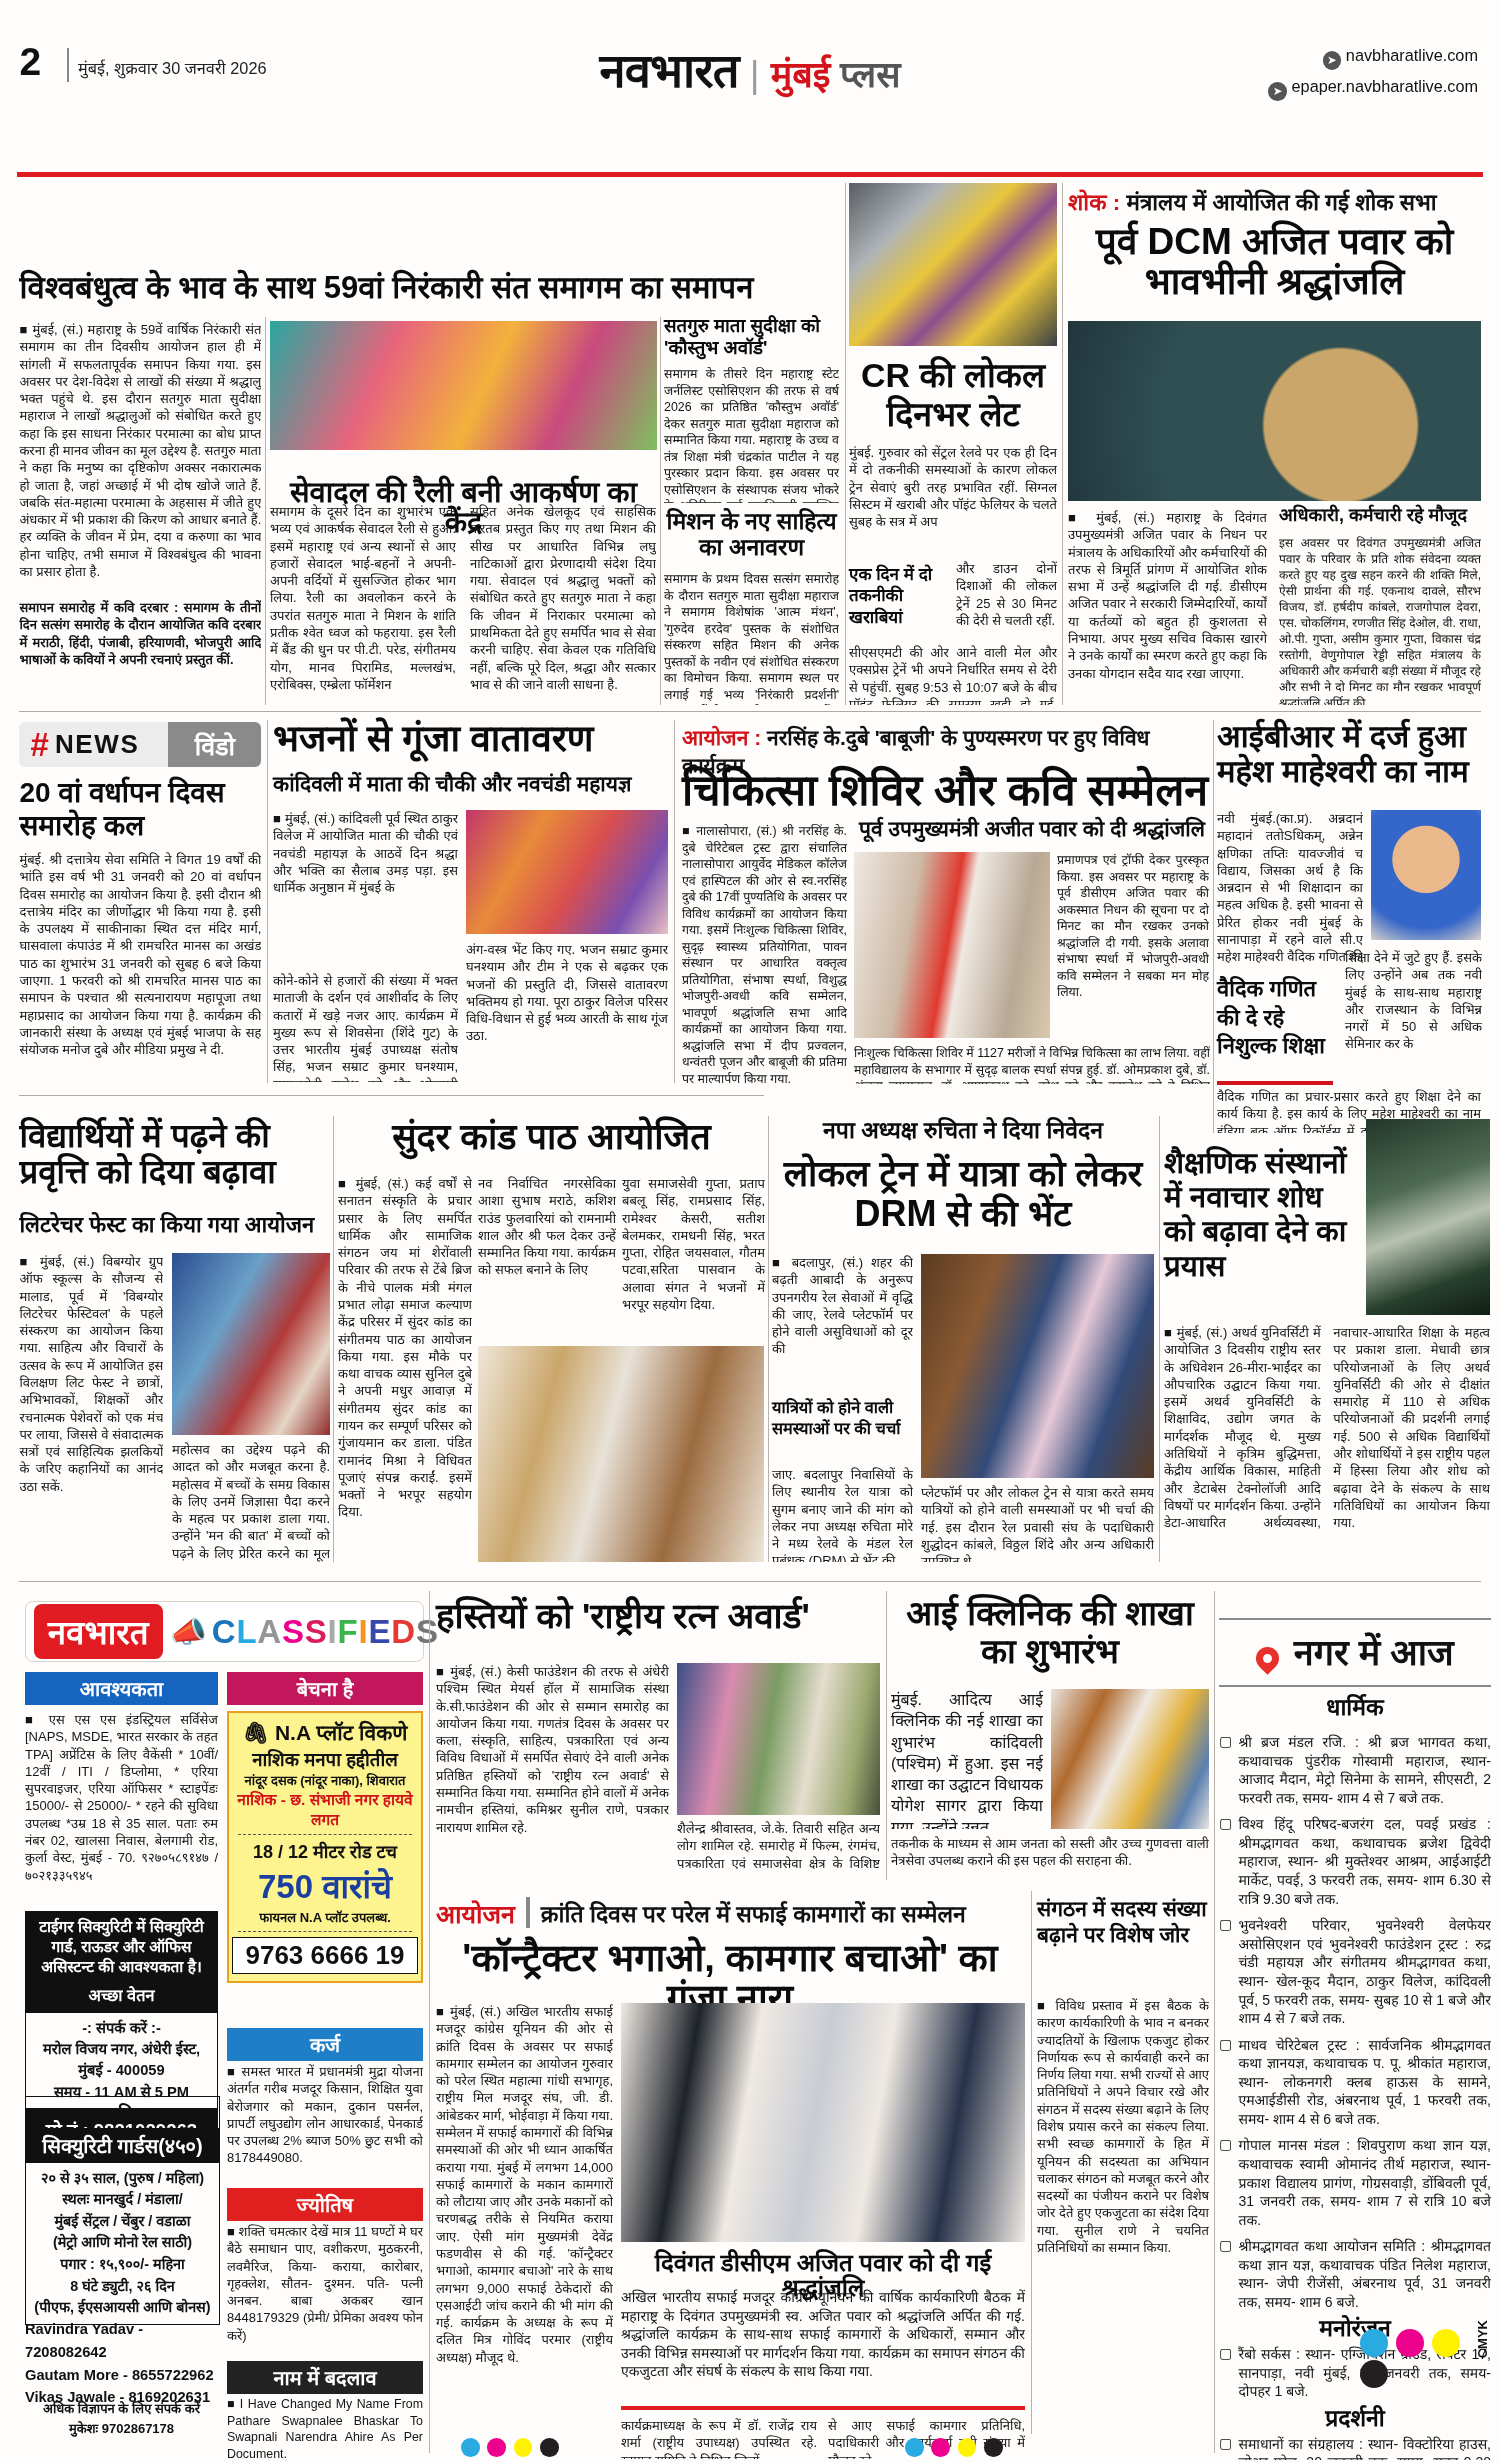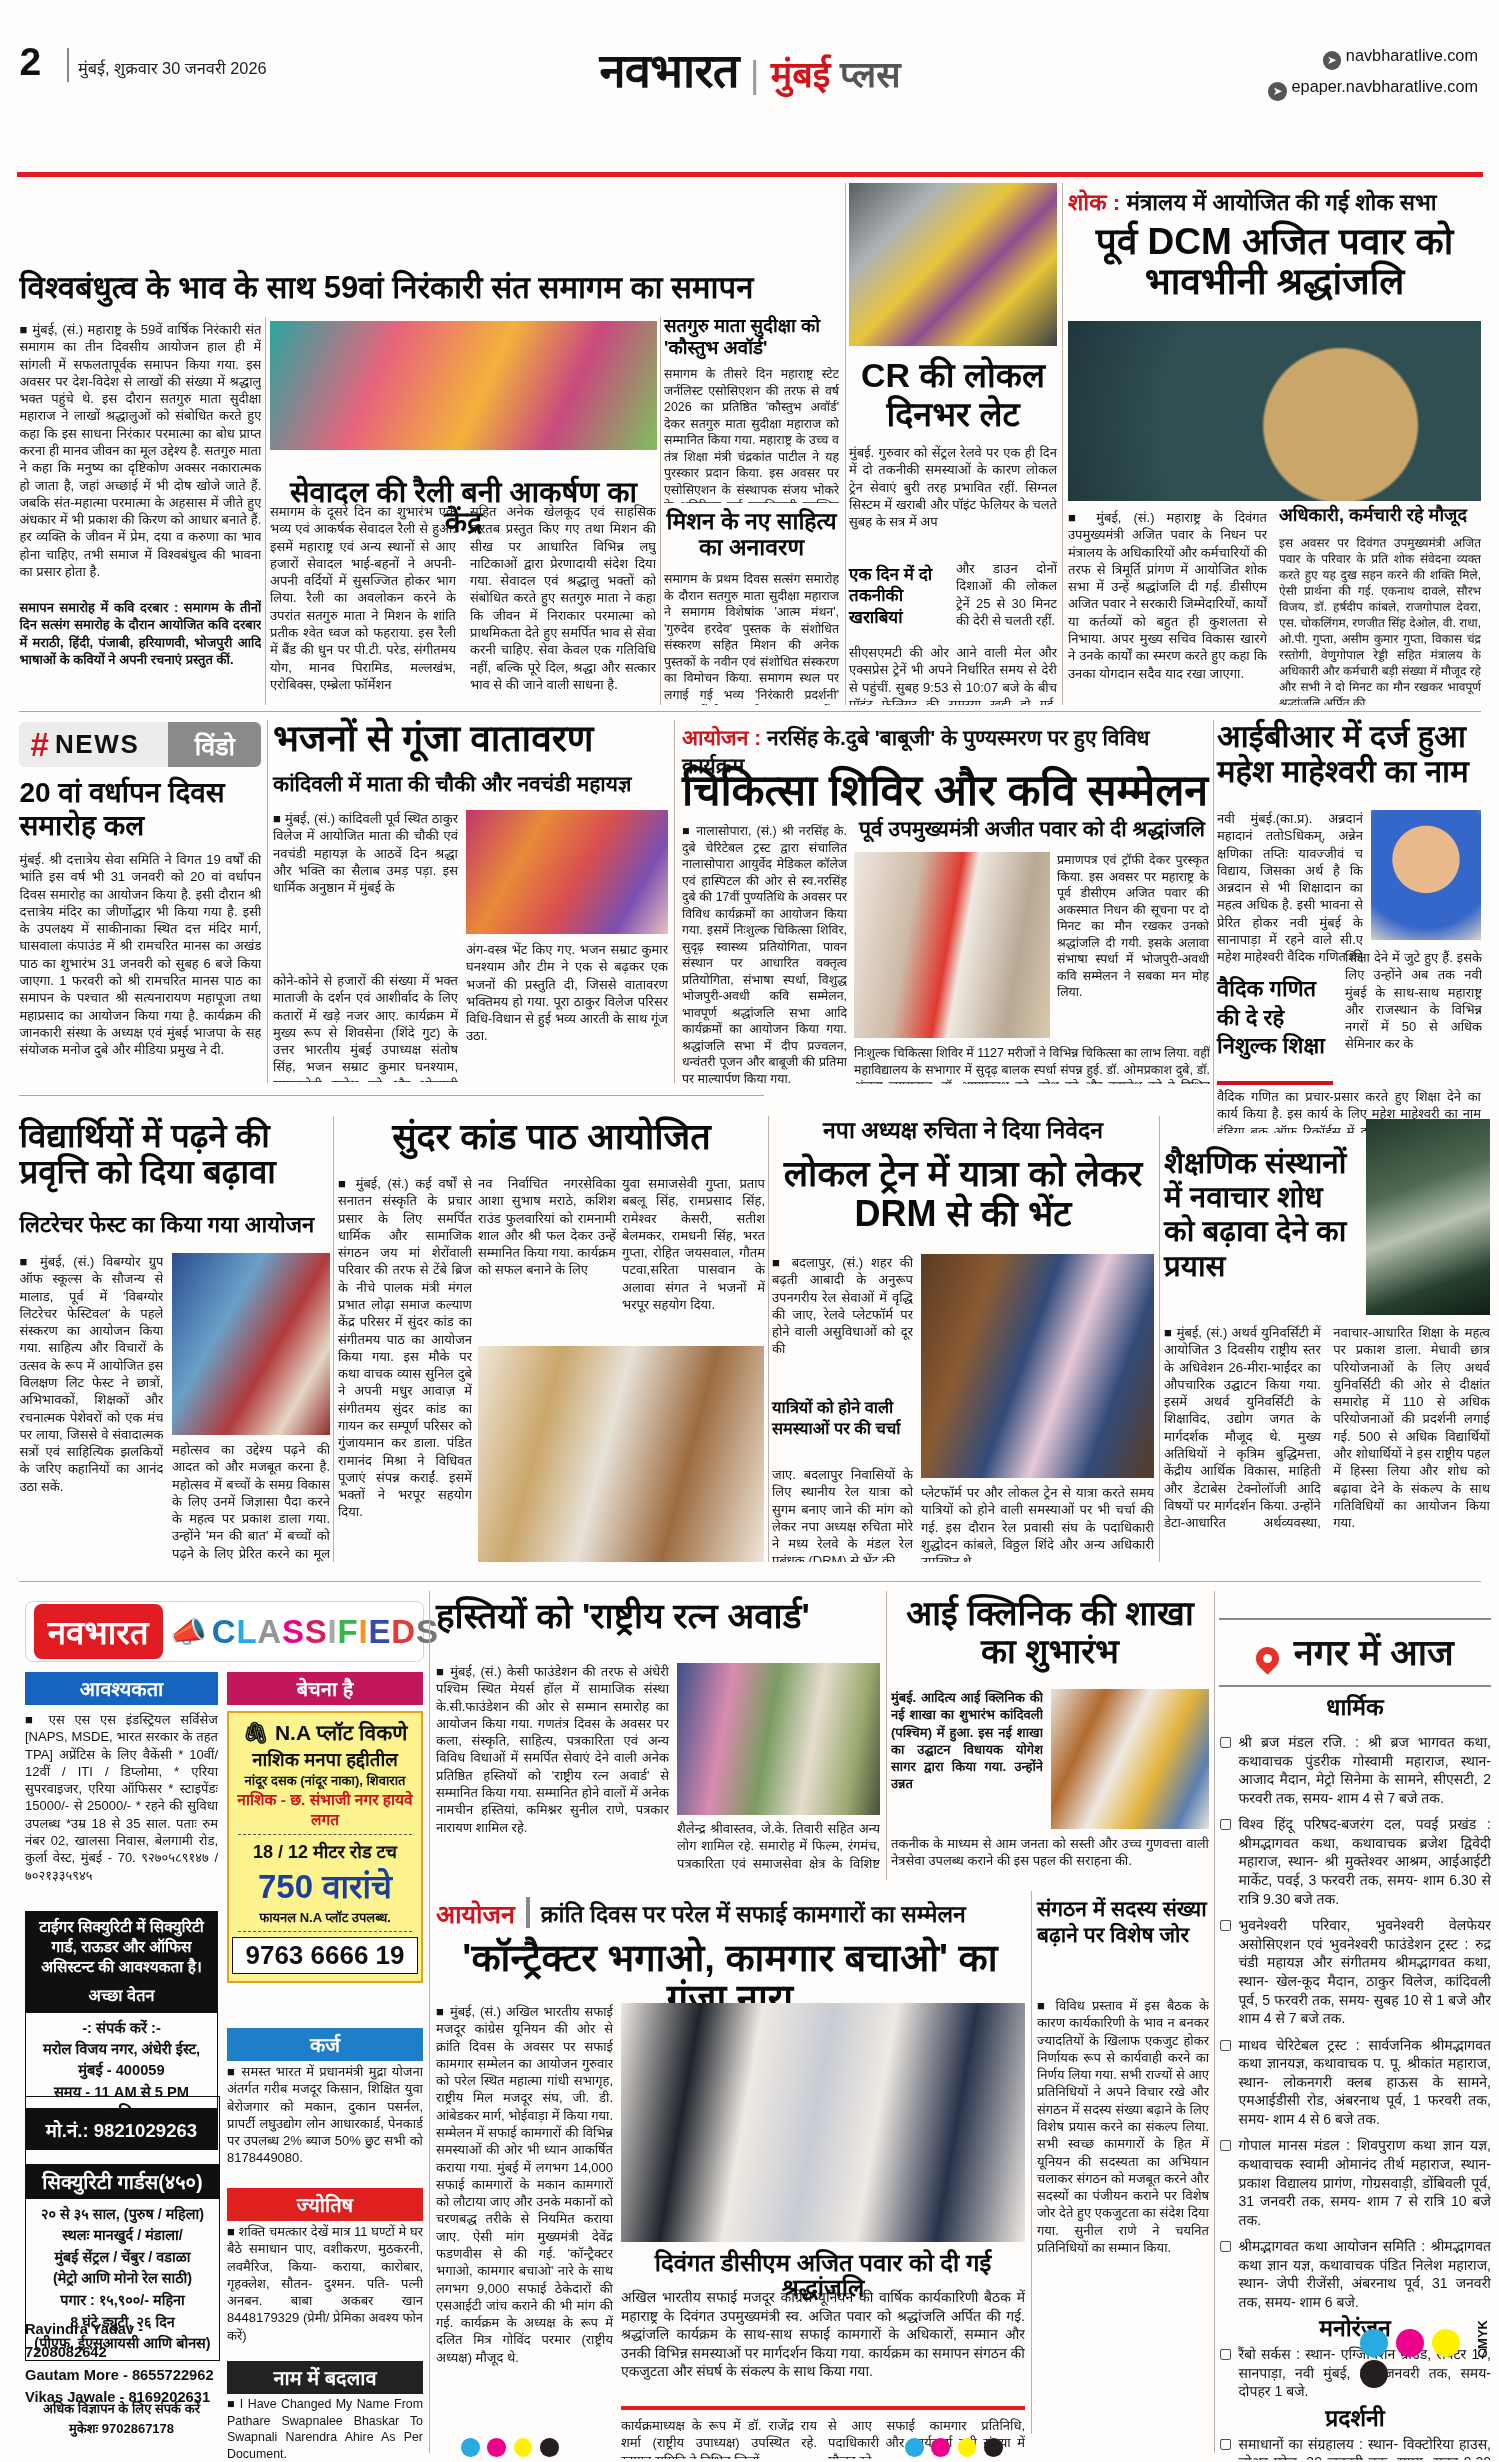--- a/index.html
+++ b/index.html
@@ -151,21 +151,21 @@
     <div style="border:1.6px solid #101010;text-align:center;font-size:14.7px;font-weight:700;padding:4.7px 3.1px;line-height:1.45;">
       <div>-: संपर्क करें :-</div>
       <div>मरोल विजय नगर, अंधेरी ईस्ट, मुंबई - 400059</div>
       <div>समय - 11 AM से 5 PM</div>
     </div>
     <div style="background:#101010;color:#fff;text-align:center;font-size:18.6px;font-weight:900;padding:8px 0;">मो.नं.: 9821029263</div>
   </div>
 
   <div class="abs" style="left:25px;top:2096px;width:193px;border:1.6px solid #101010;text-align:center;">
     <div style="font-size:18.6px;font-weight:800;padding:3.1px 0;">चाहिए</div>
-    <div style="background:#101010;color:#fff;font-size:20px;font-weight:900;padding:3.9px 0;margin-top:36px;">सिक्युरिटी गार्डस(४५०)</div>
+    <div style="background:#101010;color:#fff;font-size:20px;font-weight:900;padding:3.9px 0;">सिक्युरिटी गार्डस(४५०)</div>
     <div style="font-size:14.4px;font-weight:700;line-height:1.5;padding:4.7px 3.1px;">
       <div>२० से ३५ साल, (पुरुष / महिला)</div>
       <div>स्थलः मानखुर्द / मंडाला/</div>
       <div>मुंबई सेंट्रल / चेंबुर / वडाळा</div>
       <div>(मेट्रो आणि मोनो रेल साठी)</div>
       <div>पगार : १५,९००/- महिना</div>
       <div>8 घंटे ड्युटी, २६ दिन</div>
       <div>(पीएफ, ईएसआयसी आणि बोनस)</div>
     </div>
   </div>
@@ -198,21 +198,21 @@
   <div class="abs bt" style="left:227px;top:2223px;width:196px;height:134px;font-size:13px;">■ शक्ति चमत्कार देखें मात्र 11 घण्टों मे घर बैठे समाधान पाए, वशीकरण, मुठकरनी, लवमैरिज, किया- कराया, कारोबार, गृहक्लेश, सौतन- दुश्मन. पति- पत्नी अनबन. बाबा अकबर खान 8448179329 (प्रेमी/ प्रेमिका अवश्य फोन करें)</div>
   <div class="abs sechead" style="left:227px;top:2361px;width:196px;background:#222;">नाम में बदलाव</div>
   <div class="abs bt" style="left:227px;top:2396px;width:196px;height:62px;font-size:12.4px;">■ I Have Changed My Name From Pathare Swapnalee Bhaskar To Swapnali Narendra Ahire As Per Document.</div>
 
   <div class="abs hd" style="left:436px;top:1598px;width:444px;font-size:35px;">हस्तियों को 'राष्ट्रीय रत्न अवार्ड'</div>
   <div class="abs bt" style="left:436px;top:1663px;width:233px;height:206px;font-size:13px;">■ मुंबई, (सं.) केसी फाउंडेशन की तरफ से अंधेरी पश्चिम स्थित मेयर्स हॉल में सामाजिक संस्था के.सी.फाउंडेशन की ओर से सम्मान समारोह का आयोजन किया गया. गणतंत्र दिवस के अवसर पर कला, संस्कृति, साहित्य, पत्रकारिता एवं अन्य विविध विधाओं में समर्पित सेवाएं देने वाली अनेक प्रतिष्ठित हस्तियों को 'राष्ट्रीय रत्न अवार्ड' से सम्मानित किया गया. सम्मानित होने वालों में अनेक नामचीन हस्तियां, कमिश्नर सुनील राणे, पत्रकार नारायण शामिल रहे.</div>
   <div class="abs photo" style="left:677px;top:1663px;width:203px;height:152px;background:linear-gradient(100deg,#3b4f86 0%,#d98bb0 25%,#7a9c62 45%,#e5ddce 65%,#9aa86f 85%,#474f3a 100%);"></div>
   <div class="abs bt" style="left:677px;top:1820px;width:203px;height:51px;font-size:13px;">शैलेन्द्र श्रीवास्तव, जे.के. तिवारी सहित अन्य लोग शामिल रहे. समारोह में फिल्म, रंगमंच, पत्रकारिता एवं समाजसेवा क्षेत्र के विशिष्ट अतिथियों की गरिमामयी उपस्थिति रही.</div>
 
   <div class="abs hd ctr" style="left:891px;top:1594px;width:318px;font-size:34px;line-height:1.12;">आई क्लिनिक की शाखा का शुभारंभ</div>
-  <div class="abs bt" style="left:891px;top:1689px;width:152px;height:140px;font-size:13px;font-weight:bold;">मुंबई. आदित्य आई क्लिनिक की नई शाखा का शुभारंभ कांदिवली (पश्चिम) में हुआ. इस नई शाखा का उद्घाटन विधायक योगेश सागर द्वारा किया गया. उन्होंने उन्नत</div>
+  <div class="abs bt" style="left:891px;top:1689px;width:152px;height:140px;font-size:16px;">मुंबई. आदित्य आई क्लिनिक की नई शाखा का शुभारंभ कांदिवली (पश्चिम) में हुआ. इस नई शाखा का उद्घाटन विधायक योगेश सागर द्वारा किया गया. उन्होंने उन्नत</div>
   <div class="abs photo" style="left:1051px;top:1689px;width:158px;height:140px;background:linear-gradient(115deg,#e8e4df 0%,#b06a2e 25%,#efe9e2 45%,#e3b23c 65%,#5b7fb0 85%,#e8e4df 100%);"></div>
   <div class="abs bt" style="left:891px;top:1835px;width:318px;height:48px;font-size:13px;">तकनीक के माध्यम से आम जनता को सस्ती और उच्च गुणवत्ता वाली नेत्रसेवा उपलब्ध कराने की इस पहल की सराहना की.</div>
 
   <div class="abs" style="left:436px;top:1894px;width:588px;height:37px;display:flex;align-items:center;">
     <span class="kickred" style="font-size:25px;margin-right:11px;">आयोजन</span>
     <span style="width:3.9px;height:31px;background:#888;margin-right:11px;"></span>
     <span style="font-size:23px;font-weight:800;">क्रांति दिवस पर परेल में सफाई कामगारों का सम्मेलन</span>
   </div>
   <div class="abs hd ctr" style="left:436px;top:1939px;width:588px;font-size:38px;">'कॉन्ट्रैक्टर भगाओ, कामगार बचाओ' का गूंजा नारा</div>
   <div class="abs bt" style="left:436px;top:2003px;width:177px;height:456px;font-size:13px;">■ मुंबई, (सं.) अखिल भारतीय सफाई मजदूर कांग्रेस यूनियन की ओर से क्रांति दिवस के अवसर पर सफाई कामगार सम्मेलन का आयोजन गुरुवार को परेल स्थित महात्मा गांधी सभागृह, राष्ट्रीय मिल मजदूर संघ, जी. डी. आंबेडकर मार्ग, भोईवाड़ा में किया गया. सम्मेलन में सफाई कामगारों की विभिन्न समस्याओं की ओर भी ध्यान आकर्षित कराया गया. मुंबई में लगभग 14,000 सफाई कामगारों के मकान कामगारों को लौटाया जाए और उनके मकानों को चरणबद्ध तरीके से नियमित कराया जाए. ऐसी मांग मुख्यमंत्री देवेंद्र फडणवीस से की गई. 'कॉन्ट्रैक्टर भगाओ, कामगार बचाओ' नारे के साथ लगभग 9,000 सफाई ठेकेदारों की एसआईटी जांच कराने की भी मांग की गई. कार्यक्रम के अध्यक्ष के रूप में दलित मित्र गोविंद परमार (राष्ट्रीय अध्यक्ष) मौजूद थे.</div>

